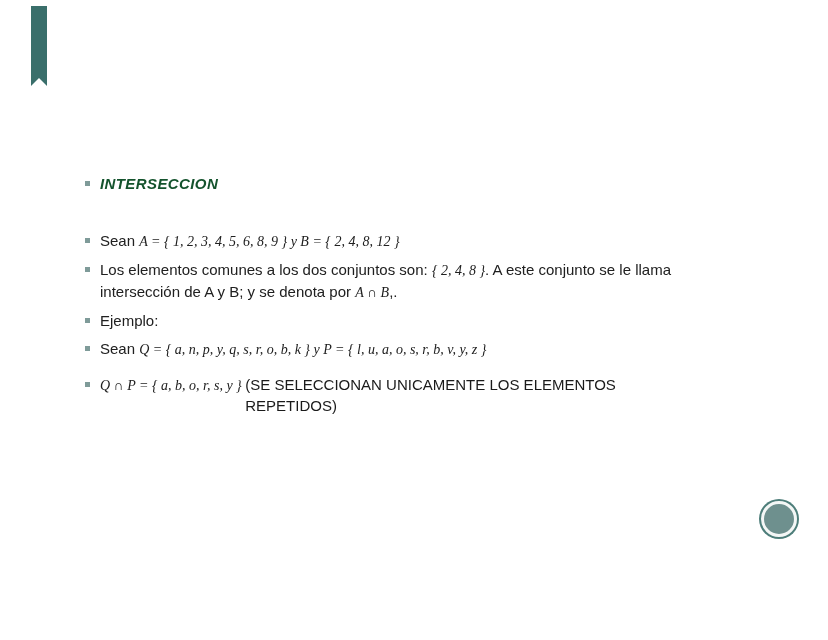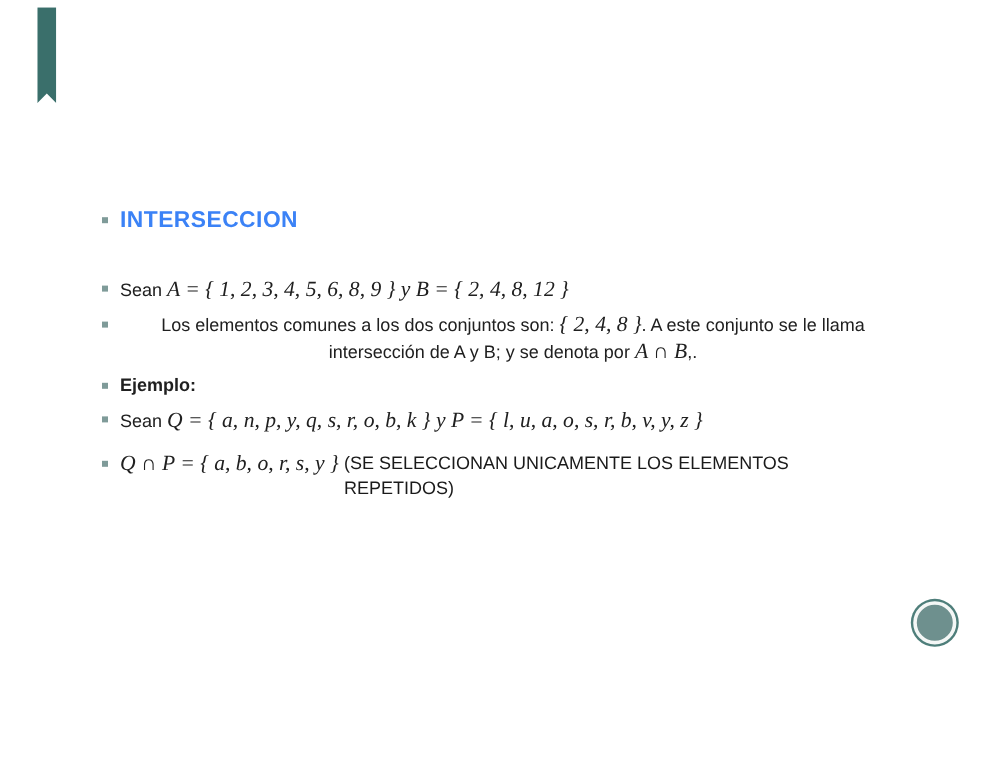--- a/index.html
+++ b/index.html
@@ -45,36 +45,37 @@
     flex: none;
     width: 5px;
     height: 5px;
     margin-top: 8px;
     margin-right: 10px;
     background: #7f9b99;
   }
   .title-row { margin-bottom: 36px; }
   .title-row .marker { margin-top: 7px; }
   .slide-title {
-    font-size: 19px;
+    font-size: 15px;
     font-weight: bold;
+    font-style: italic;
     letter-spacing: 0.4px;
     line-height: 20px;
-    color: #3b82f6;
+    color: #14532d;
   }
   .b-text { font-size: 15px; line-height: 22px; }
   .math {
     font-family: "Liberation Serif", serif;
     font-style: italic;
-    font-size: 18px;
+    font-size: 14px;
   }
   .row-b1 { margin-bottom: 6px; }
   .row-b2 { margin-bottom: 7px; }
-  .row-b2 .b-text { width: 655px; line-height: 21px; text-align: center; }
-  .row-b3 { margin-bottom: 6px; font-weight: bold; }
+  .row-b2 .b-text { width: 655px; line-height: 21px; }
+  .row-b3 { margin-bottom: 6px; }
   .row-b4 { margin-bottom: 13px; }
   .row-b5 .b-text { line-height: 21px; }
   .bold-caps {
     display: inline-block;
     vertical-align: top;
     max-width: 440px;
     font-weight: normal;
     line-height: 21px;
     color: #1a1a1a;
   }

